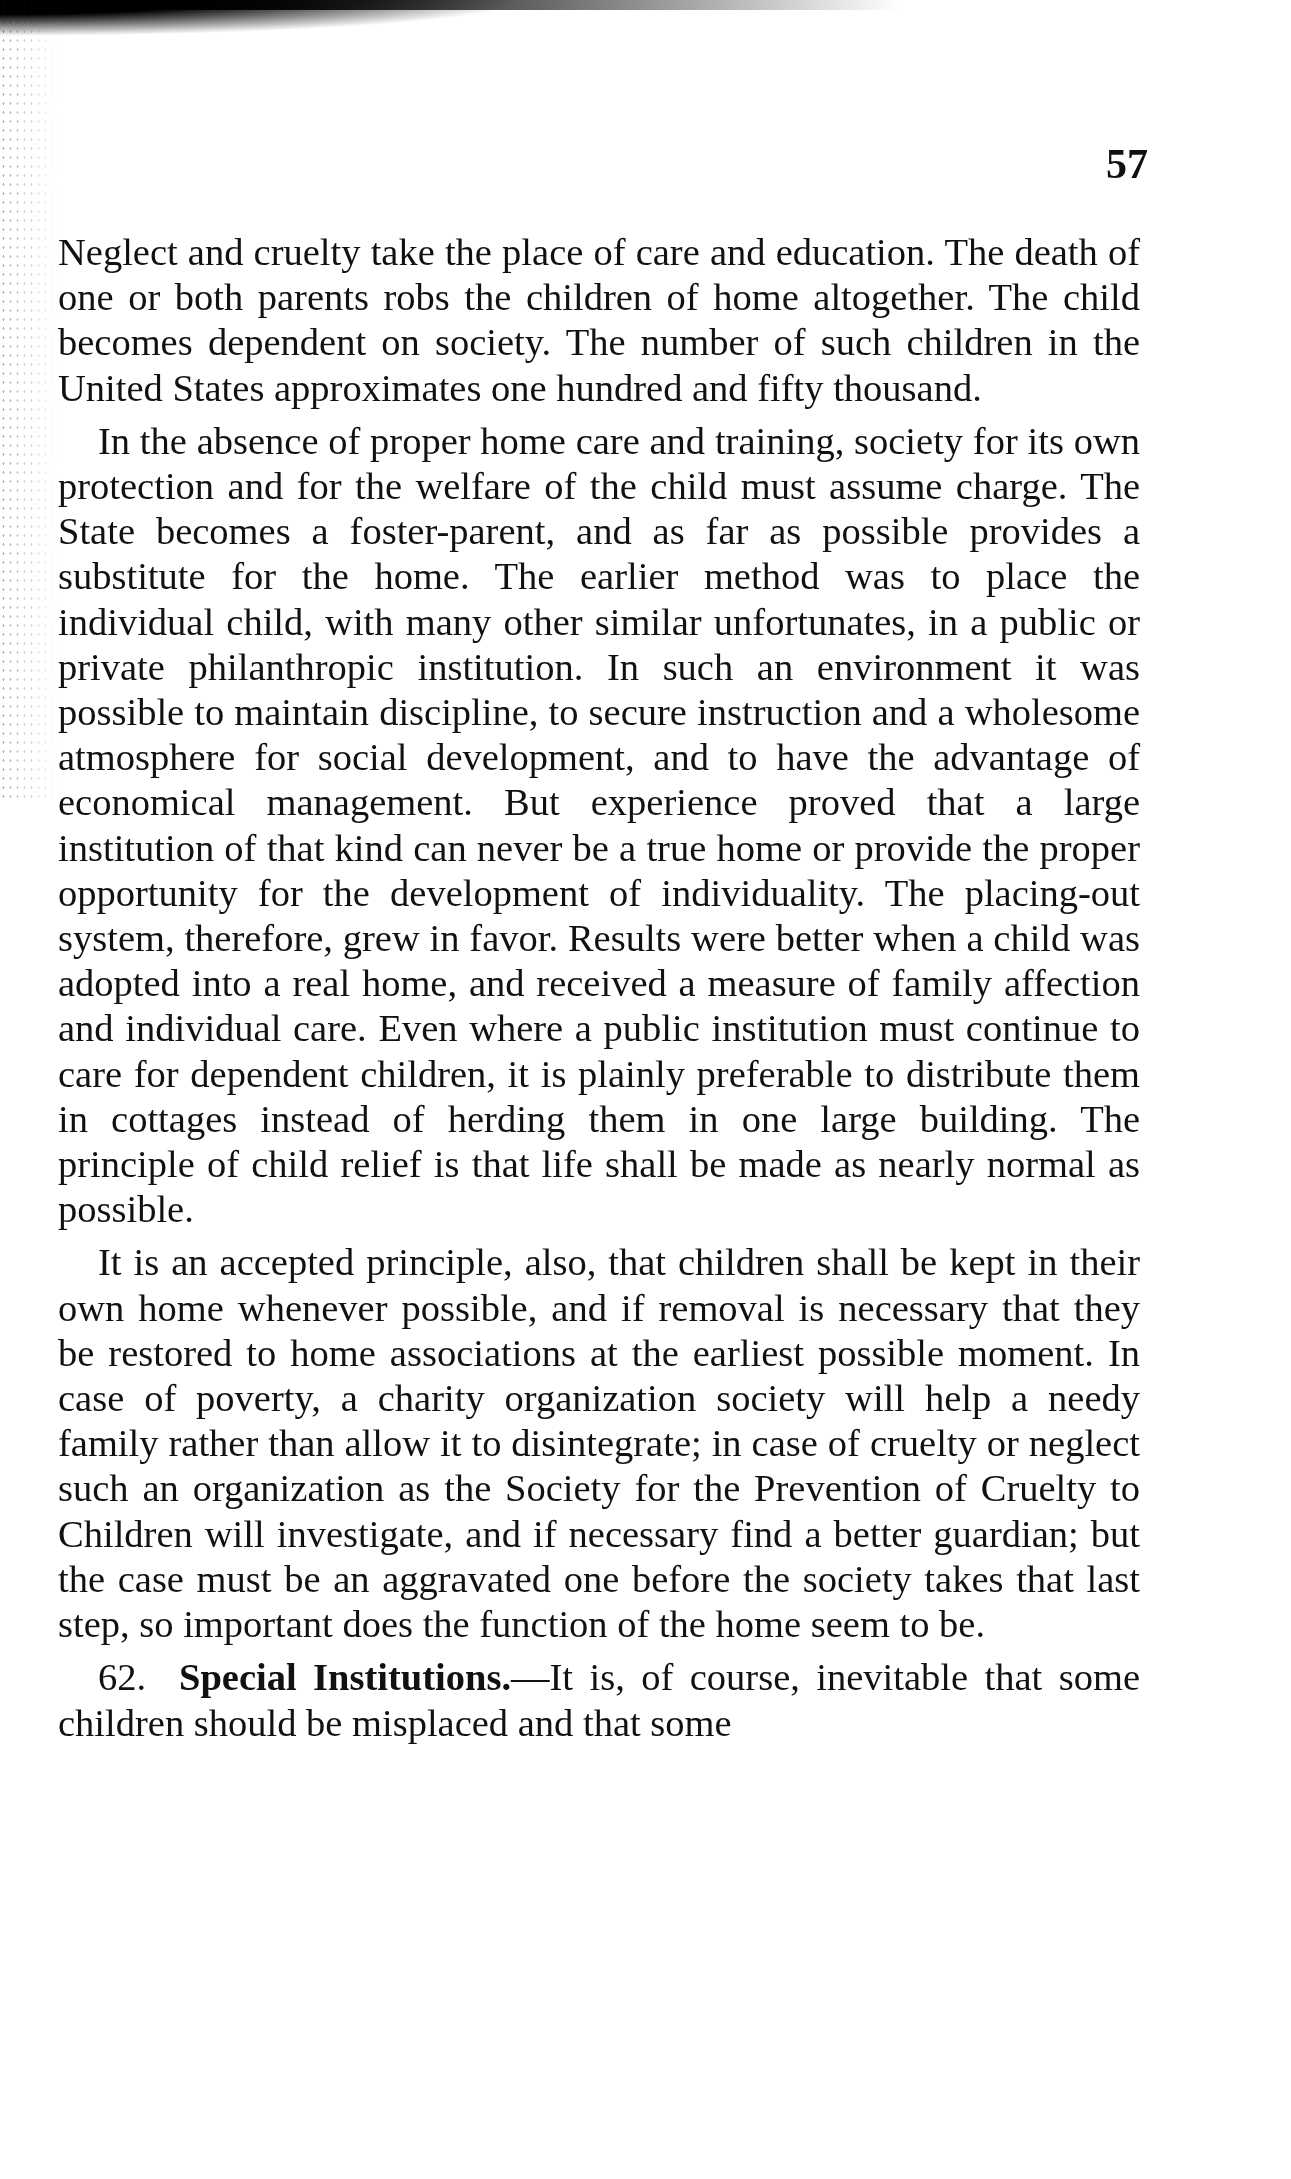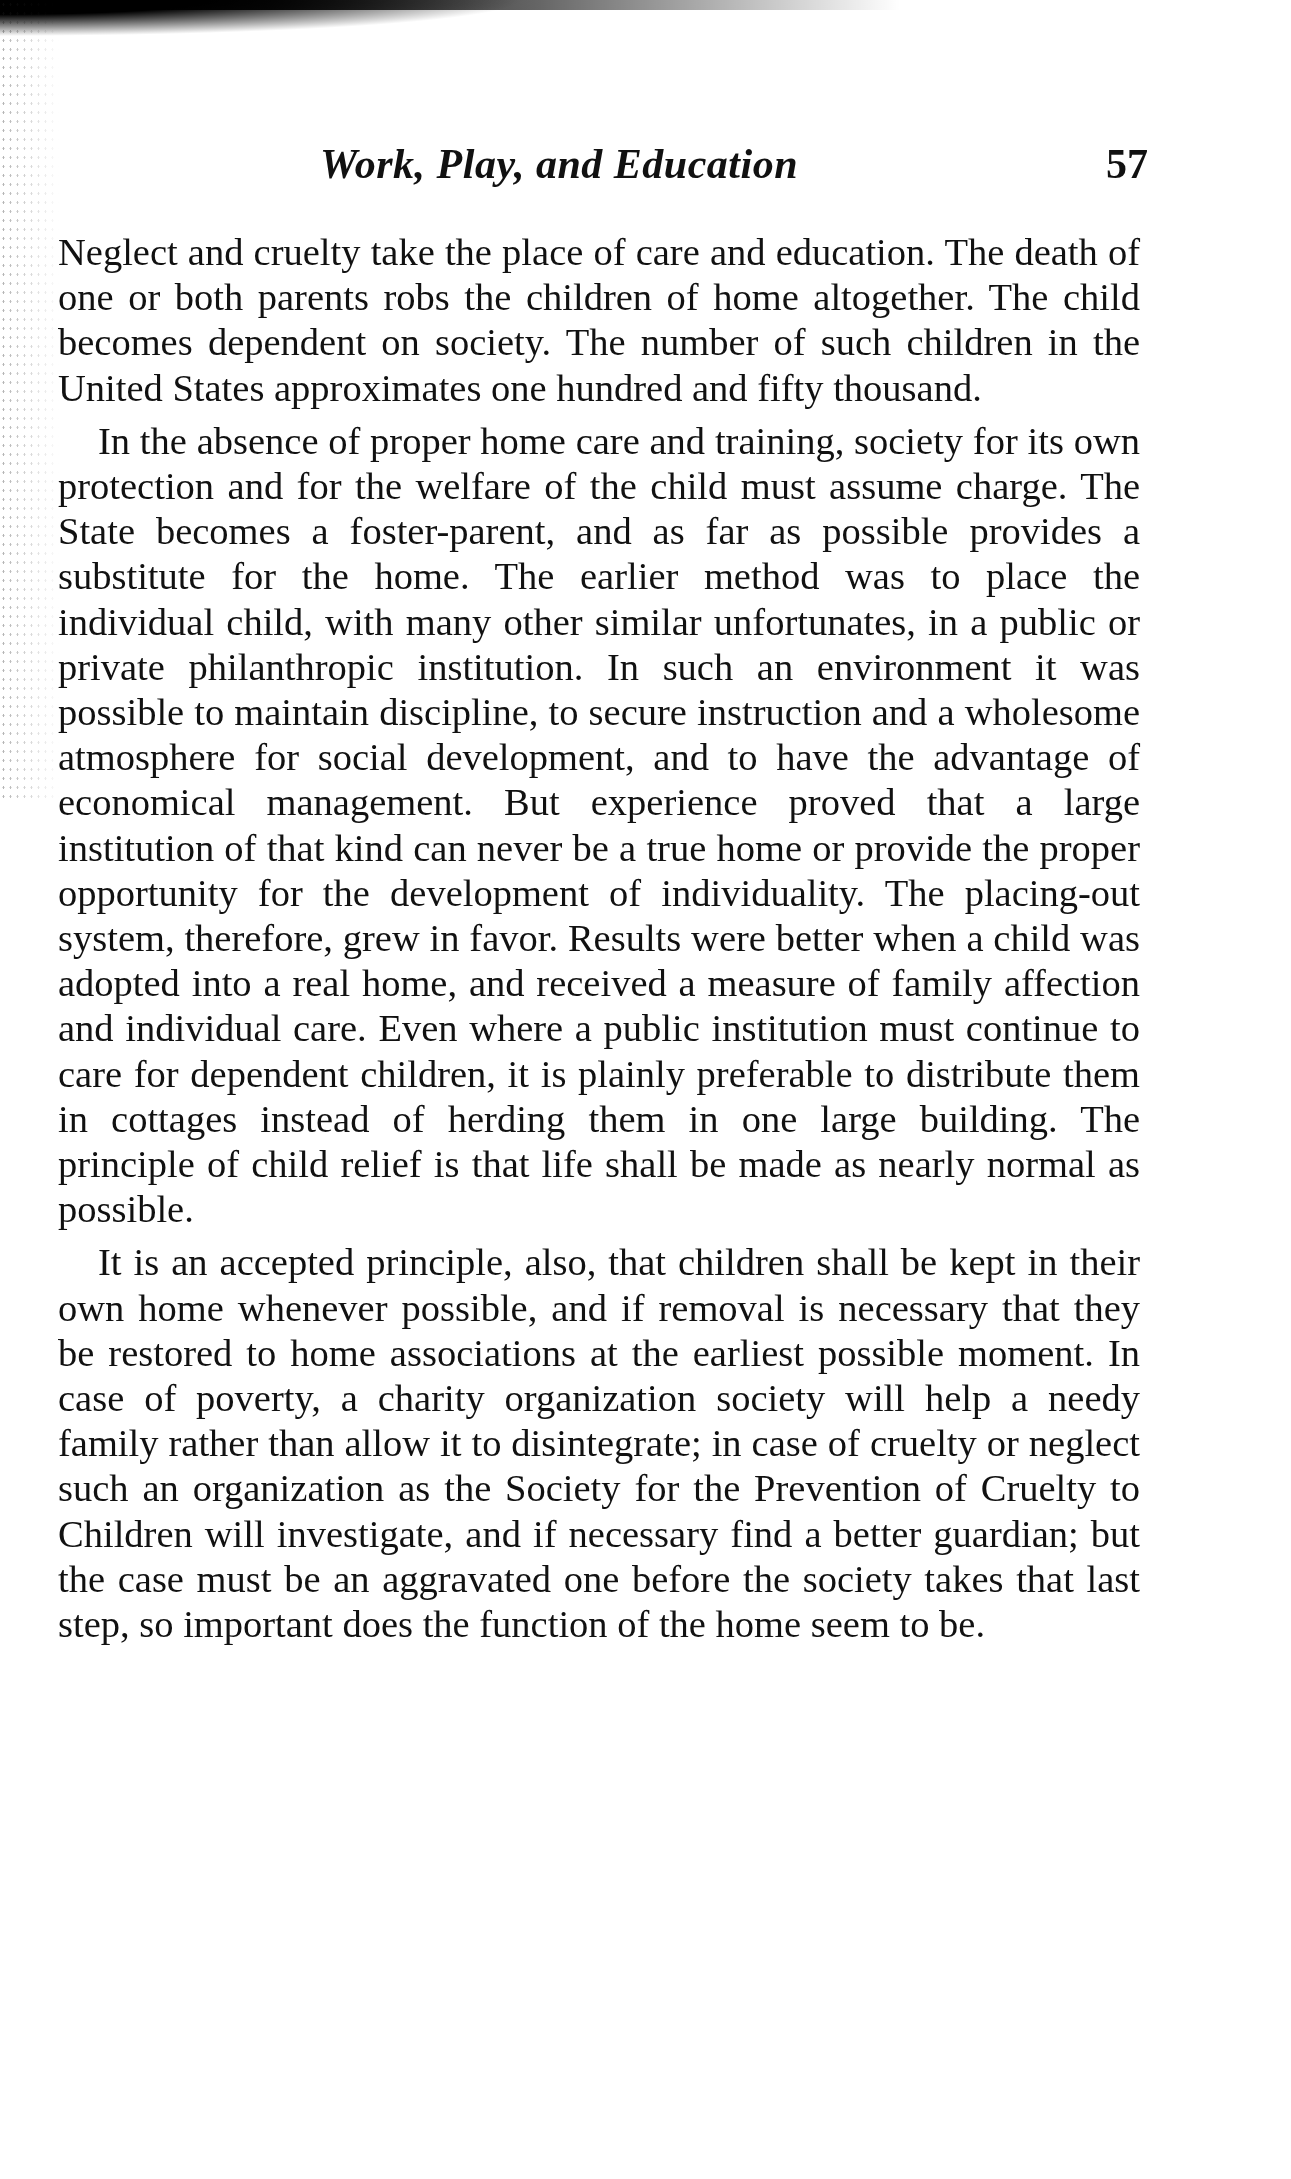--- a/index.html
+++ b/index.html
@@ -26,21 +26,21 @@
   .section-title { font-weight: bold; }
 </style>
 </head>
 <body>
 
 <div class="scan-top"></div>
 <div class="scan-shadow"></div>
 <div class="scan-edge"></div>
 
 <div class="running-head">
-  <span class="running-title">Work, Play, and Education</span>
   <span class="page-number">57</span>
 </div>
 
 <div class="body-text">
   <p class="para">Neglect and cruelty take the place of care and education. The death of one or both parents robs the children of home altogether. The child becomes dependent on society. The number of such children in the United States approximates one hundred and fifty thousand.</p>
   <p class="para indent">In the absence of proper home care and training, society for its own protection and for the welfare of the child must assume charge. The State becomes a foster-parent, and as far as possible provides a substitute for the home. The earlier method was to place the individual child, with many other similar unfortunates, in a public or private philanthropic institution. In such an environment it was possible to maintain discipline, to secure instruction and a wholesome atmosphere for social development, and to have the advantage of economical management. But experience proved that a large institution of that kind can never be a true home or provide the proper opportunity for the development of individuality. The placing-out system, therefore, grew in favor. Results were better when a child was adopted into a real home, and received a measure of family affection and individual care. Even where a public institution must continue to care for dependent children, it is plainly preferable to distribute them in cottages instead of herding them in one large building. The principle of child relief is that life shall be made as nearly normal as possible.</p>
   <p class="para indent">It is an accepted principle, also, that children shall be kept in their own home whenever possible, and if removal is necessary that they be restored to home associations at the earliest possible moment. In case of poverty, a charity organization society will help a needy family rather than allow it to disintegrate; in case of cruelty or neglect such an organization as the Society for the Prevention of Cruelty to Children will investigate, and if necessary find a better guardian; but the case must be an aggravated one before the society takes that last step, so important does the function of the home seem to be.</p>
+  <p class="para indent"><span class="section-num">62.</span>&nbsp;&nbsp;<span class="section-title">Special Institutions.</span><span>—It is, of course, inevitable that some children should be misplaced and that some</span></p>
 </div>
 
 </body></html>

